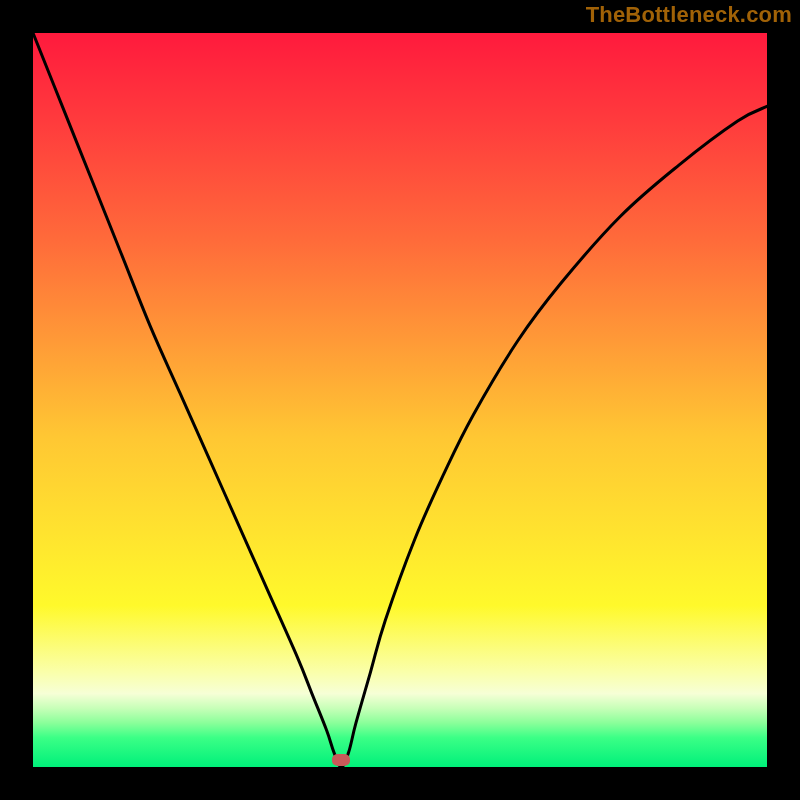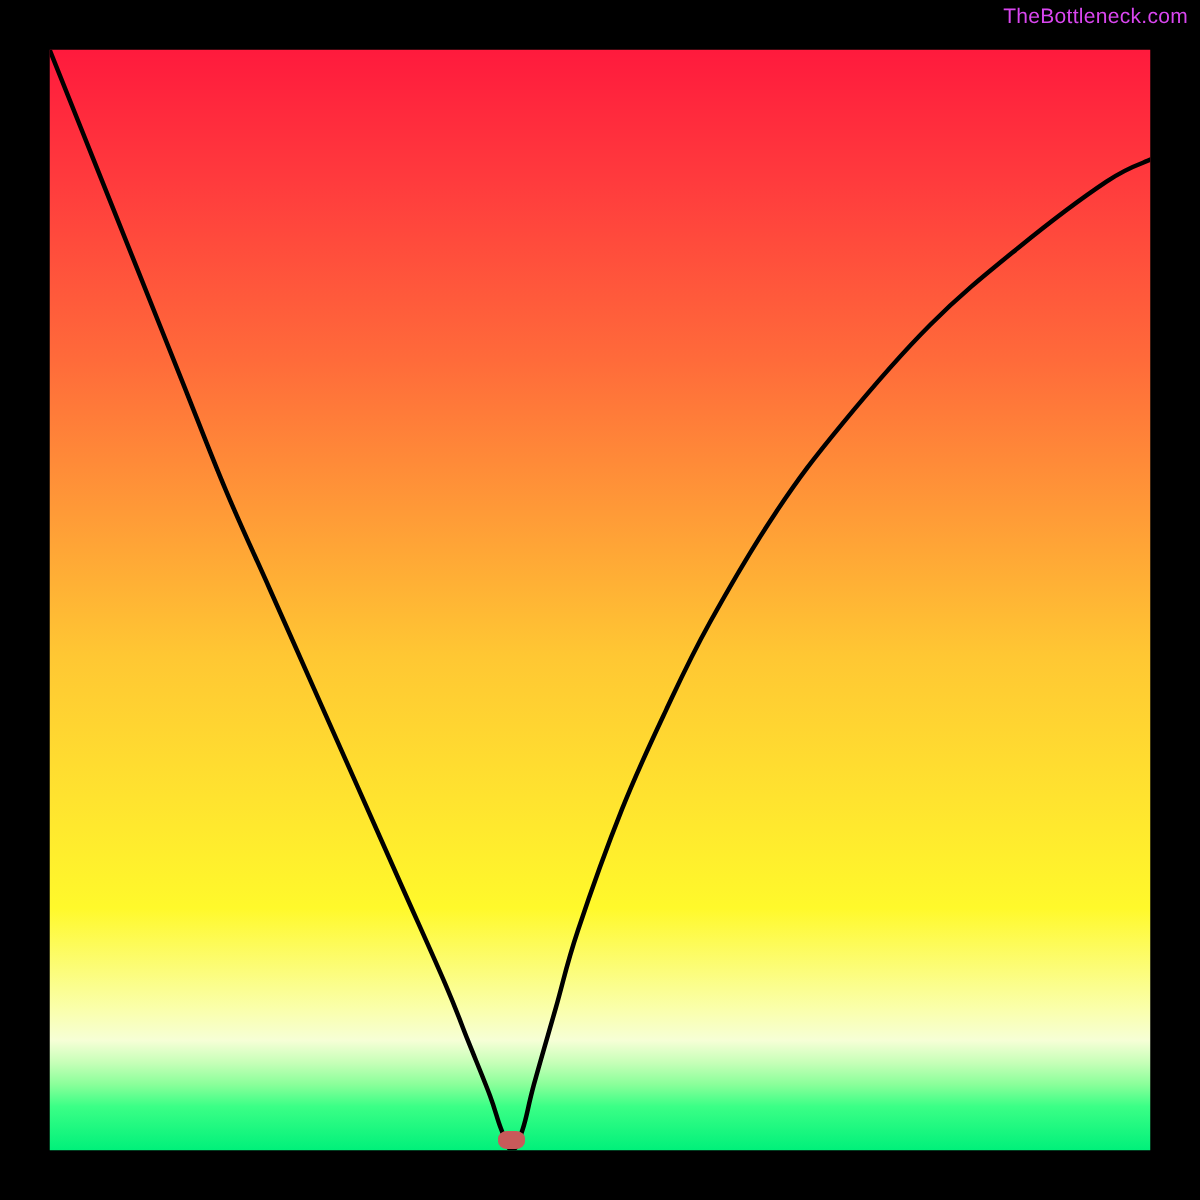--- a/index.html
+++ b/index.html
@@ -16,23 +16,23 @@
     top: 0;
     left: 0;
     width: 800px;
     height: 800px;
     background: #000;
   }
   .watermark {
     position: absolute;
     top: 2px;
     right: 8px;
-    color: #d946ef;
-    font-size: 14px;
-    font-weight: 400;
+    color: #a16207;
+    font-size: 22px;
+    font-weight: 700;
     letter-spacing: 0.2px;
     z-index: 40;
   }
   .plot-area {
     position: absolute;
     left: 33px;
     top: 33px;
     width: 734px;
     height: 734px;
     overflow: hidden;

